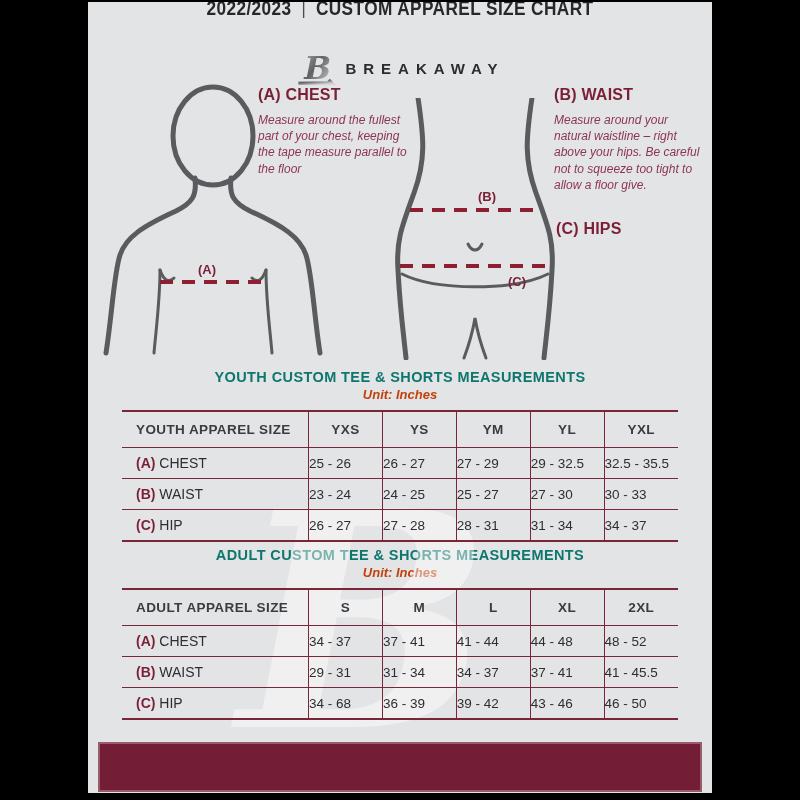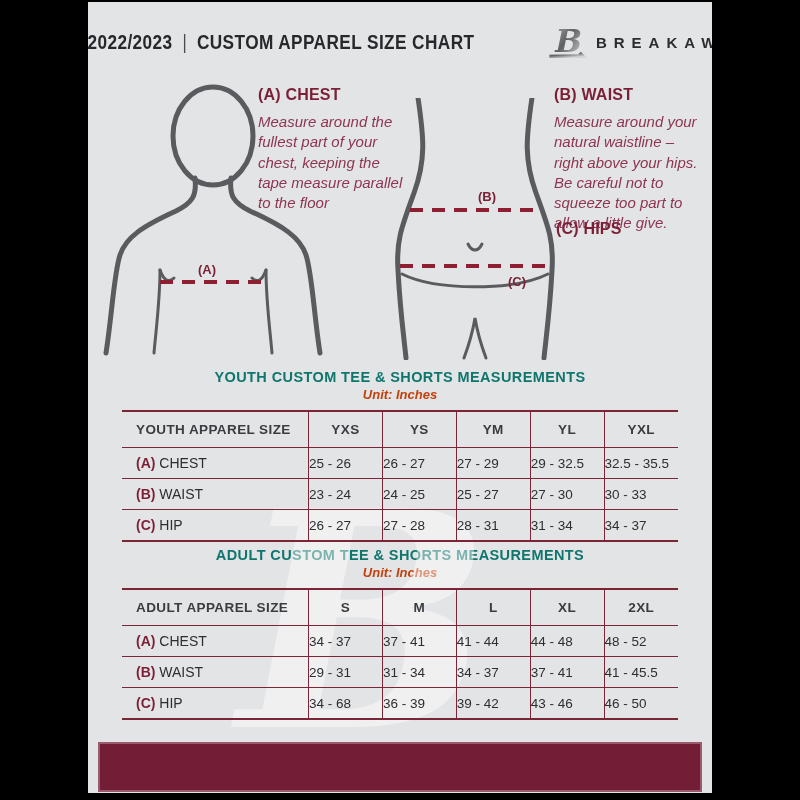--- a/index.html
+++ b/index.html
@@ -7,38 +7,38 @@
     width:800px;height:800px;background:#000;position:relative;overflow:hidden;
     font-family:"Liberation Sans", sans-serif;
   }
   .doc{
     position:absolute;left:88px;top:2px;width:624px;height:791px;
     background:#e3e4e6;overflow:hidden;
   }
   
   .header{
     position:absolute;top:20px;left:0;width:100%;height:40px;
-    display:flex;align-items:center;justify-content:center;gap:29px;
+    display:flex;align-items:center;justify-content:center;gap:29px;flex-direction:column;
   }
   .season-title{
     display:flex;align-items:center;gap:12px;
     font-weight:700;font-size:21px;color:#26282b;letter-spacing:.5px;
     transform:scaleX(.82);transform-origin:center;white-space:nowrap;
   }
   .pipe{font-weight:400;color:#4a4c50;font-size:20px;}
   .brand{display:flex;align-items:center;gap:8px;}
   .brand-name{font-weight:700;font-size:15px;letter-spacing:7px;color:#2a2c2e;}
   .logo{width:42px;height:40px;}
   
   .inst{position:absolute;width:152px;}
   .inst h3{
     margin:0 0 8px 0;font-size:16px;font-weight:700;color:#7b1f36;letter-spacing:.2px;
   }
   .inst p{
-    margin:0;font-size:15px;font-style:italic;line-height:1.35;
+    margin:0;font-size:12px;font-style:italic;line-height:1.35;
     color:#8d3551;white-space:pre-line;
   }
   #inst-a{left:170px;top:84px;width:150px;}
   #inst-b{left:466px;top:84px;}
   #inst-c{left:468px;top:218px;}
   .fig{position:absolute;}
   #fig-left{left:10px;top:82px;}
   #fig-right{left:302px;top:96px;}
   
   .tbl-title{
@@ -140,21 +140,21 @@
     <path class="dash" d="M10 168 H160"></path>
     <text class="marker" x="118" y="188">(C)</text>
   </svg>
 
   <div class="inst" id="inst-a">
     <h3>(A) CHEST</h3>
     <p>Measure around the fullest part of your chest, keeping the tape measure parallel to the floor</p>
   </div>
   <div class="inst" id="inst-b">
     <h3>(B) WAIST</h3>
-    <p>Measure around your natural waistline – right above your hips. Be careful not to squeeze too part to allow a little give.</p>
+    <p>Measure around your natural waistline – right above your hips. Be careful not to squeeze too tight to allow a floor give.</p>
   </div>
   <div class="inst" id="inst-c">
     <h3>(C) HIPS</h3>
   </div>
 
   <div class="tbl-title" id="youth-title">YOUTH CUSTOM TEE &amp; SHORTS MEASUREMENTS</div>
   <div class="tbl-unit" id="youth-unit">Unit: Inches</div>
   <table class="size-table" id="youth-table">
     <thead>
       <tr>

